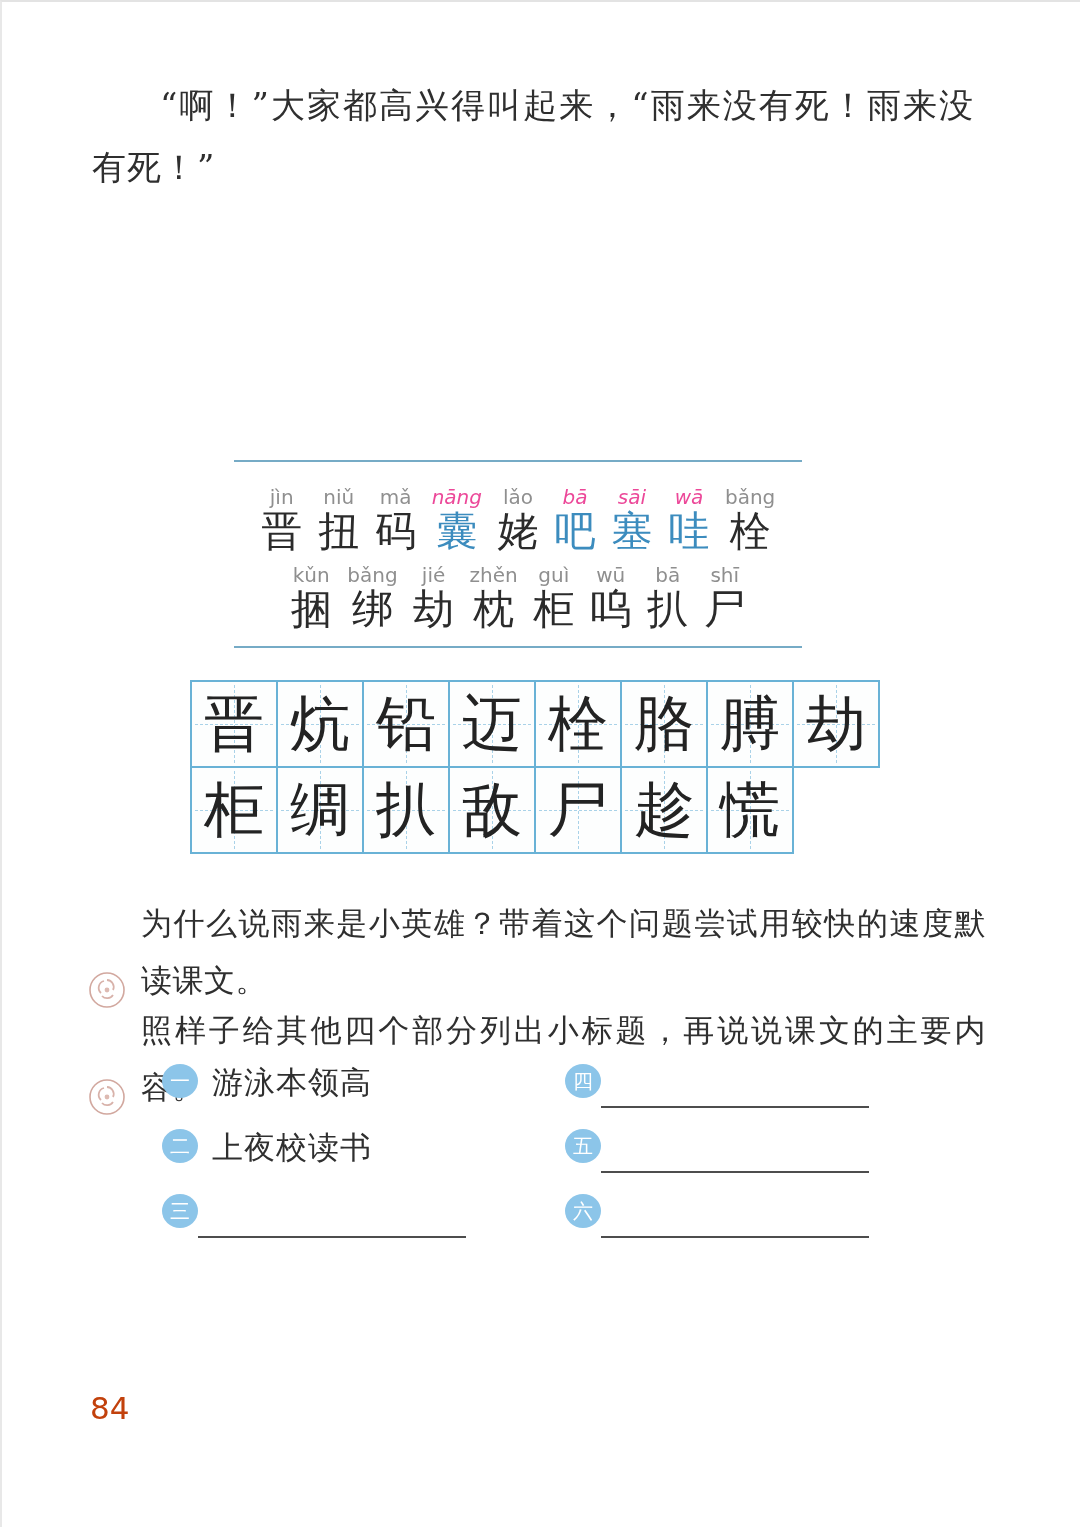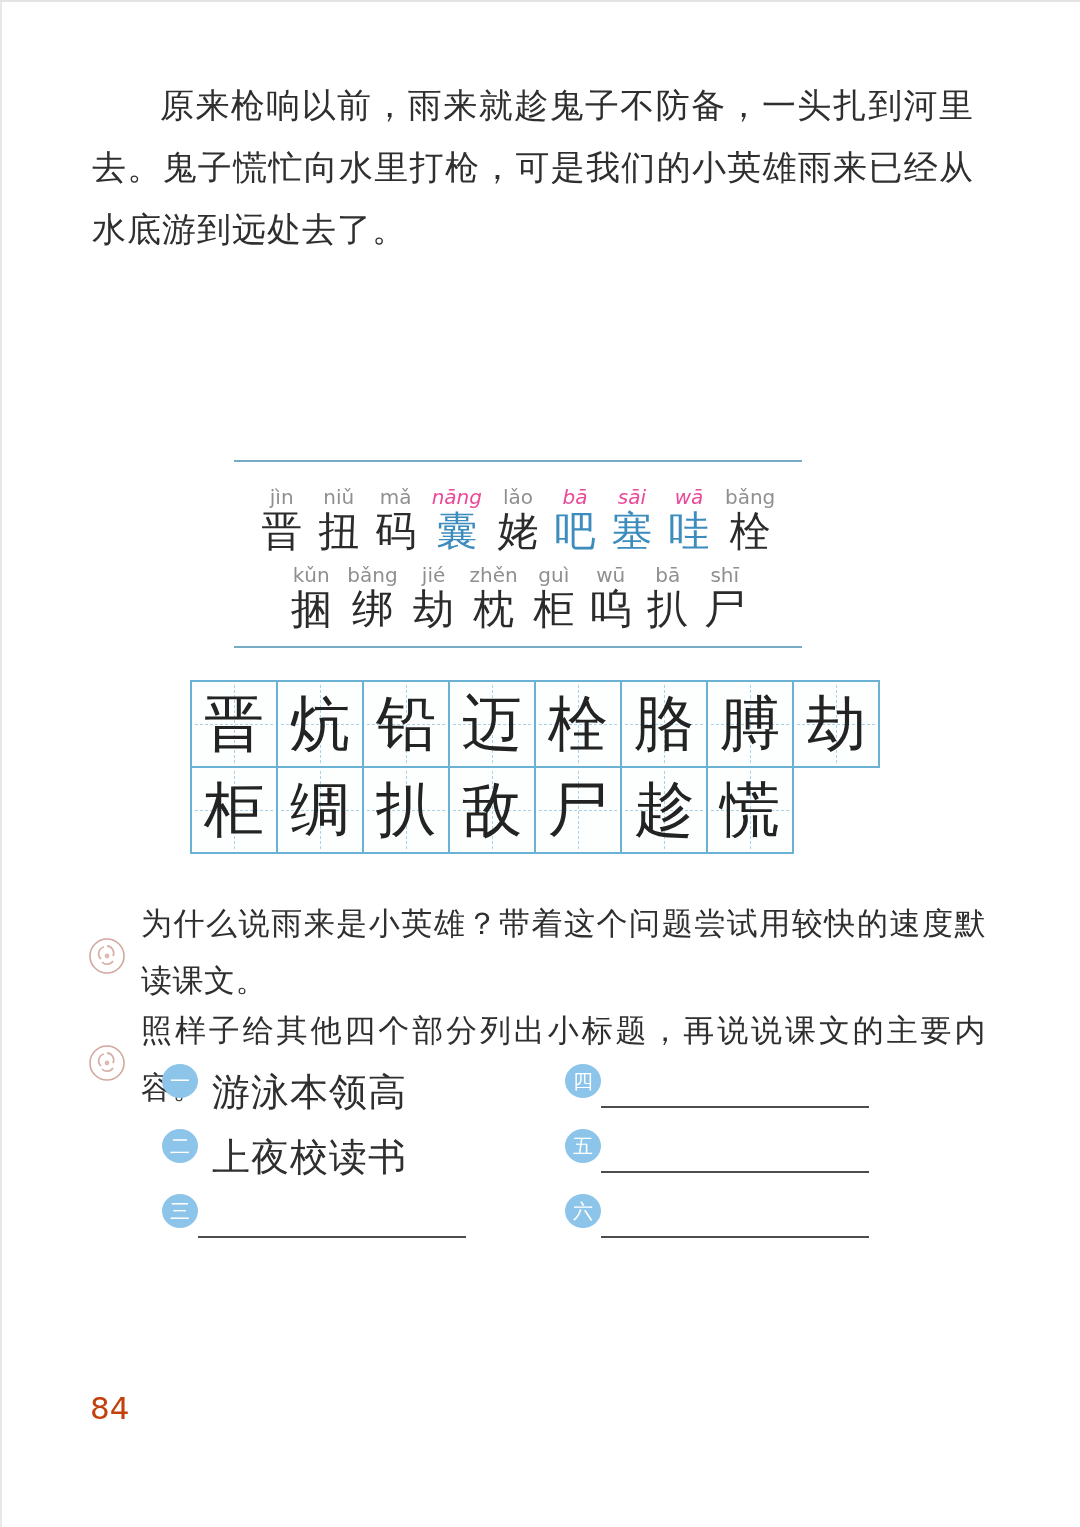--- a/index.html
+++ b/index.html
@@ -55,21 +55,21 @@
   .wg-cell::after{
     content:"";position:absolute;top:3px;bottom:3px;left:50%;
     border-left:1px dashed #a9d2e8;
   }
   .wg-char{
     position:absolute;inset:0;z-index:2;
     display:flex;align-items:center;justify-content:center;
     font-size:60px;color:#232323;
   }
   
-  .question{position:absolute;left:86px;display:flex;align-items:center;}
+  .question{position:absolute;left:86px;display:flex;align-items:flex-end;}
   .q1{top:893px;}
   .q2{top:1000px;}
   .q3{top:1258px;}
   .seal{flex:0 0 38px;width:38px;height:38px;margin-top:7px;}
   .q-text{
     margin-left:15px;font-size:31px;line-height:57px;
     text-align:justify;letter-spacing:0.5px;max-width:845px;
   }
   .q3 .q-text{max-width:822px;}
   
@@ -77,36 +77,36 @@
     position:absolute;left:160px;top:1062px;width:712px;
     display:grid;grid-template-columns:403px 309px;grid-row-gap:17px;
   }
   .st-item{position:relative;height:48px;}
   .st-badge{
     position:absolute;left:0;top:0;width:36px;height:34px;border-radius:50%;
     background:#8cc5e9;color:#ffffff;
     display:flex;align-items:center;justify-content:center;
     font-size:20px;line-height:1;
   }
-  .st-label{position:absolute;left:50px;top:10px;font-size:38px;line-height:36px;letter-spacing:1px;text-align:right;}
+  .st-label{position:absolute;left:50px;top:0;font-size:31px;line-height:36px;letter-spacing:1px;text-align:right;}
   .st-blank{position:absolute;left:36px;top:42px;width:268px;border-top:2px solid #4d4d4d;}
   
   .page-number{
     position:absolute;left:88px;top:1388px;
     font-family:"DejaVu Sans","Liberation Sans",sans-serif;
     font-size:31px;color:#c2410c;
   }
 </style>
 </head>
 <body>
 
 <div class="page">
 
   <div class="story">
-    <p>原来枪响以前，雨来就趁鬼子不防备，一头扎到河里去。鬼子慌忙向水里打枪，可是我们的小英雄雨来已经从水底游到远处去了。</p>
+    <p>“啊！”大家都高兴得叫起来，“雨来没有死！雨来没有死！”</p>
   </div>
 
   <div class="word-list">
     <div class="wl-row">
         <div class="wl-item">
           <div class="wl-py">jìn</div>
           <div class="wl-ch">晋</div>
         </div>
         <div class="wl-item">
           <div class="wl-py">niǔ</div>

